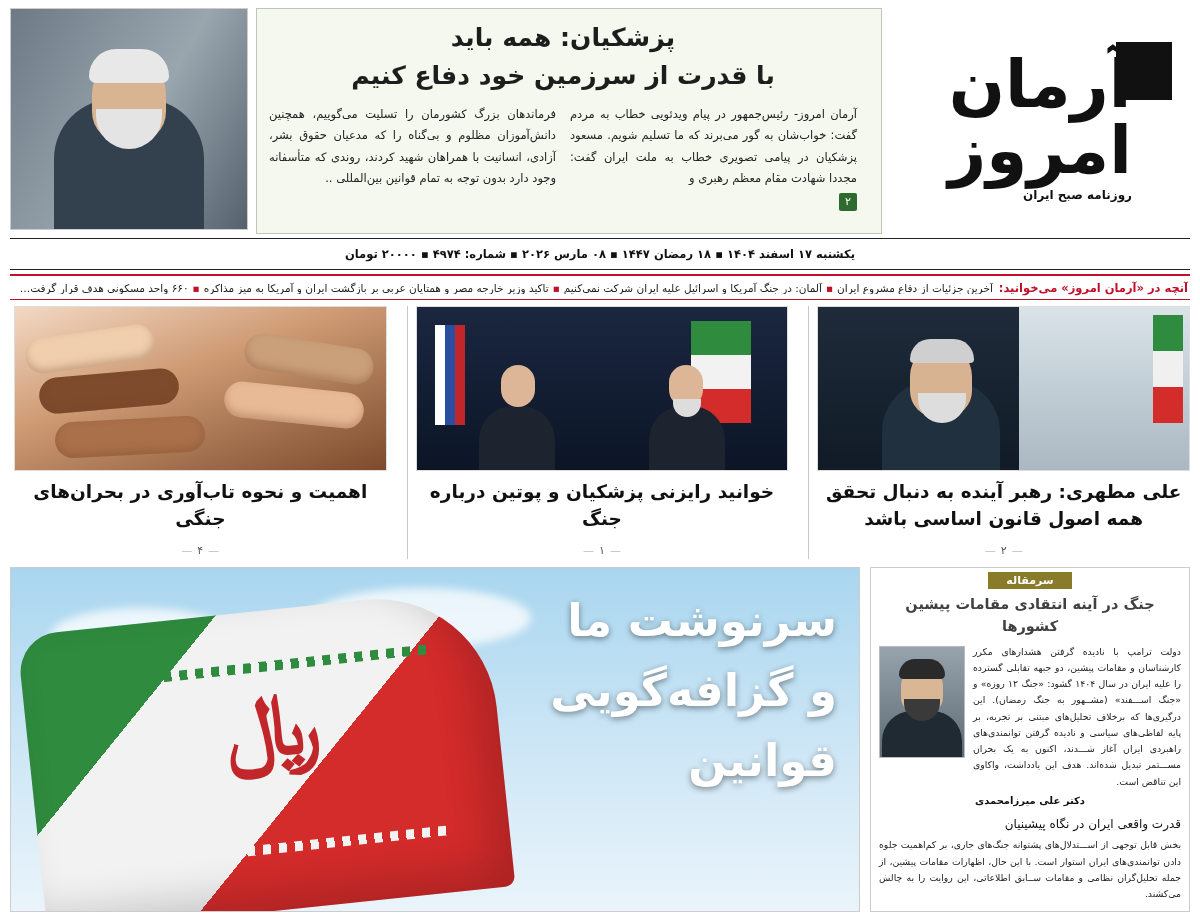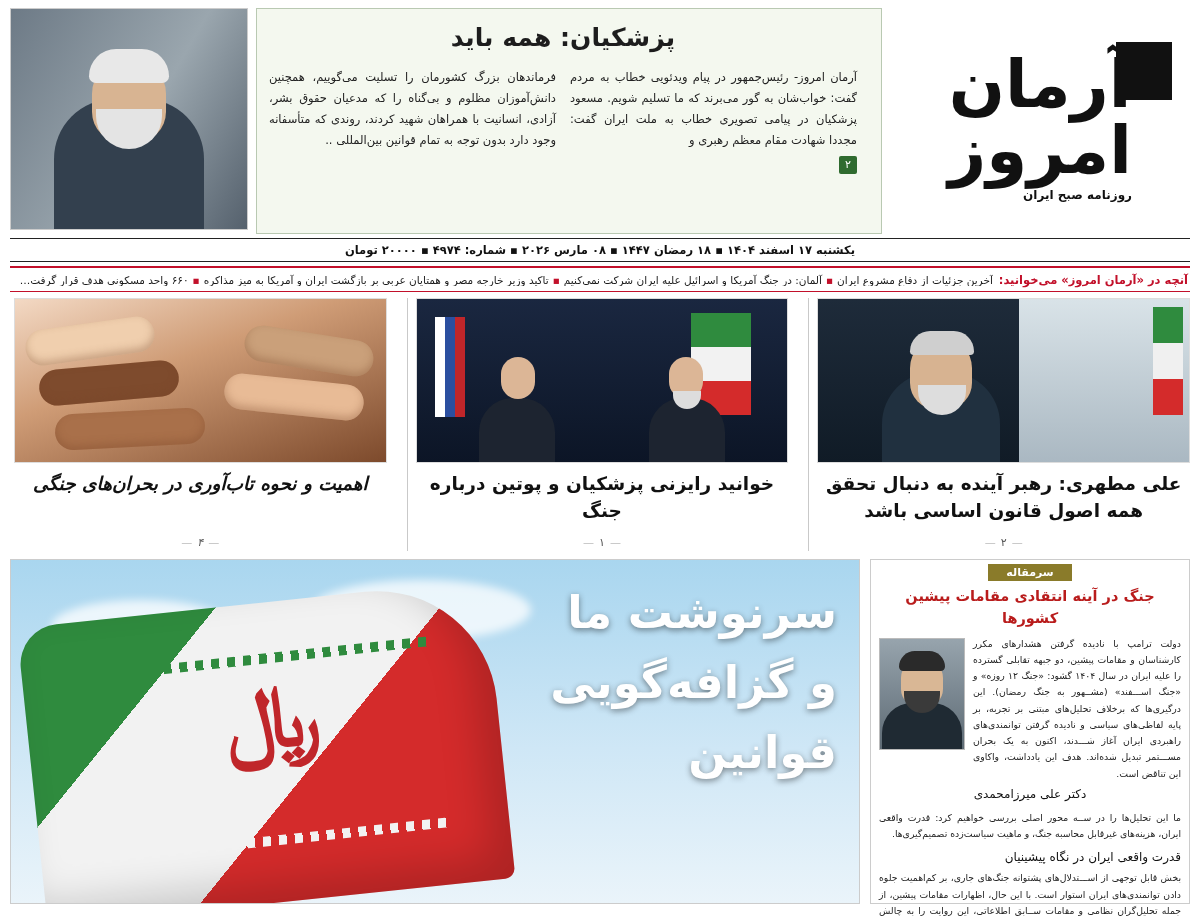--- a/index.html
+++ b/index.html
@@ -158,21 +158,21 @@
     background: #e4e4e4;
     border-radius: 0 0 34px 34px;
   }
   .ph-bg-wall {
     position: absolute; inset: 0;
     background: linear-gradient(120deg,#6d7a86 0%,#9aa6ae 55%,#55616d 100%);
   }
 
   
   .dateline {
-    height: 24px;
+    height: 32px;
     border-top: 1px solid #222;
     border-bottom: 1px solid #222;
     margin: 0 10px;
     display: flex;
     align-items: center;
     justify-content: center;
     direction: rtl;
     font-size: 11.5px;
     color: #111;
     font-weight: bold;
@@ -216,21 +216,21 @@
     gap: 12px;
     height: 253px;
   }
   .card {
     flex: 1 1 0;
     padding: 0 8px;
     border-left: 1px solid #c9c9c9;
     display: flex;
     flex-direction: column;
   }
-  .card:last-child { border-left: none; padding-left: 4px; font-style: italic; }
+  .card:last-child { border-left: none; padding-left: 4px; }
   .card:first-child { padding-right: 0; }
   .card-img {
     width: 100%;
     height: 165px;
     border: 1px solid #ddd;
     overflow: hidden;
     position: relative;
   }
   .card-title {
     direction: rtl;
@@ -291,21 +291,21 @@
     color: #fff;
     font-size: 11px;
     font-weight: bold;
     padding: 2px 18px;
     margin-bottom: 5px;
   }
   .edit-title {
     text-align: center;
     font-size: 14.5px;
     font-weight: bold;
-    color: #b91c1c;
+    color: #404040;
     line-height: 1.5;
     margin-bottom: 6px;
   }
   .edit-flow { font-size: 9.3px; line-height: 1.75; color: #222; text-align: justify; }
   .edit-portrait {
     float: left;
     width: 86px;
     height: 112px;
     margin: 2px 8px 4px 0;
     border: 1px solid #bbb;
@@ -313,22 +313,22 @@
     overflow: hidden;
     background: linear-gradient(180deg,#97a4ad,#5d6a74);
   }
   .ep-head { position:absolute; left:50%; transform:translateX(-50%); top:18px; width:42px;height:50px;background:#d9b795;border-radius:21px 21px 18px 18px;}
   .ep-hair { position:absolute; left:50%; transform:translateX(-50%); top:12px; width:46px;height:20px;background:#2a2a2a;border-radius:23px 23px 6px 6px;}
   .ep-beard{ position:absolute; left:50%; transform:translateX(-50%); top:52px; width:36px;height:22px;background:#3a3a3a;border-radius:0 0 18px 18px;}
   .ep-body { position:absolute; left:50%; transform:translateX(-50%); bottom:0; width:80px;height:46px;background:#1f2a33;border-radius:30px 30px 0 0;}
   .edit-caption {
     clear: both;
     text-align: center;
-    font-size: 12px;
-    font-weight: normal;
+    font-size: 10px;
+    font-weight: bold;
     color: #111;
     margin: 2px 0 5px 0;
   }
   .edit-sub {
     font-size: 12px;
     font-weight: normal;
     color: #111;
     margin: 5px 0 2px 0;
   }
 
@@ -388,20 +388,21 @@
 
     <div class="masthead">
       <div class="masthead-black"></div>
       <div class="masthead-logo">آرمان امروز</div>
       <div class="masthead-sub">روزنامه صبح ایران</div>
     </div>
 
     <div class="lead">
       <div class="lead-title">
         <div>پزشکیان: همه باید</div>
+        <div>با قدرت از سرزمین خود دفاع کنیم</div>
       </div>
       <div class="lead-body">
         <p>آرمان امروز- رئیس‌جمهور در پیام ویدئویی خطاب به مردم گفت: خواب‌شان به گور می‌برند که ما تسلیم شویم. مسعود پزشکیان در پیامی تصویری خطاب به ملت ایران گفت: مجددا شهادت مقام معظم رهبری و</p>
         <p>فرماندهان بزرگ کشورمان را تسلیت می‌گوییم، همچنین دانش‌آموزان مظلوم و بی‌گناه را که مدعیان حقوق بشر، آزادی، انسانیت با همراهان شهید کردند، روندی که متأسفانه وجود دارد بدون توجه به تمام قوانین بین‌المللی ..</p>
       </div>
       <div class="lead-page-num">۲</div>
     </div>
 
     <div class="lead-photo">
       <div class="ph-bg-wall"></div>
@@ -478,21 +479,20 @@
       <div class="edit-title">جنگ در آینه انتقادی مقامات پیشین کشورها</div>
       <div class="edit-flow">
         <div class="edit-portrait">
           <div class="ep-body"></div>
           <div class="ep-head"></div>
           <div class="ep-hair"></div>
           <div class="ep-beard"></div>
         </div>
         <p>دولت ترامپ با نادیده گرفتن هشدارهای مکرر کارشناسان و مقامات پیشین، دو جبهه تقابلی گسترده را علیه ایران در سال ۱۴۰۴ گشود: «جنگ ۱۲ روزه» و «جنگ اســـفند» (مشــهور به جنگ رمضان). این درگیری‌ها که برخلاف تحلیل‌های مبتنی بر تجربه، بر پایه لفاظی‌های سیاسی و نادیده گرفتن توانمندی‌های راهبردی ایران آغاز شـــدند، اکنون به یک بحران مســـتمر تبدیل شده‌اند. هدف این یادداشت، واکاوی این تناقض است.</p>
         <div class="edit-caption">دکتر علی میرزامحمدی</div>
-        <p>ما این تحلیل‌ها را در ســه محور اصلی بررسی خواهیم کرد: قدرت واقعی ایران، هزینه‌های غیرقابل محاسبه جنگ، و ماهیت سیاست‌زده تصمیم‌گیری‌ها.</p>
         <div class="edit-sub">قدرت واقعی ایران در نگاه پیشینیان</div>
         <p>بخش قابل توجهی از اســـتدلال‌های پشتوانه جنگ‌های جاری، بر کم‌اهمیت جلوه دادن توانمندی‌های ایران استوار است. با این حال، اظهارات مقامات پیشین، از جمله تحلیل‌گران نظامی و مقامات ســابق اطلاعاتی، این روایت را به چالش می‌کشند.</p>
 
       </div>
     </div>
 
     <div class="bigfeature">
       <div class="bf-sky"></div>
       <div class="bf-cloud" style="left:40px;top:40px;width:180px;height:54px;"></div>
       <div class="bf-cloud" style="left:300px;top:20px;width:220px;height:60px;"></div>

